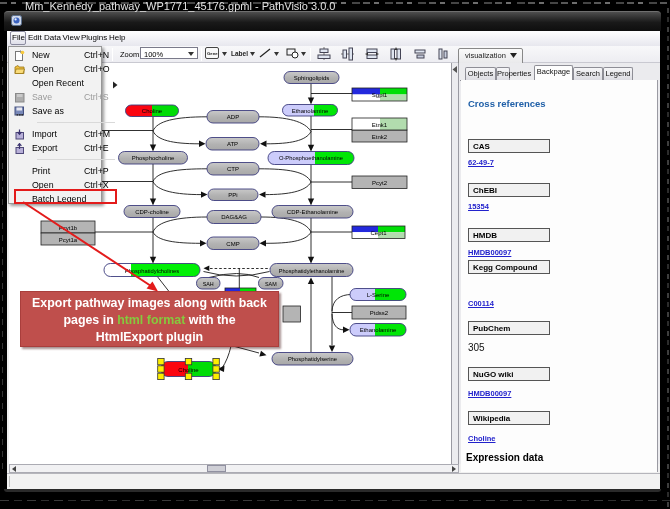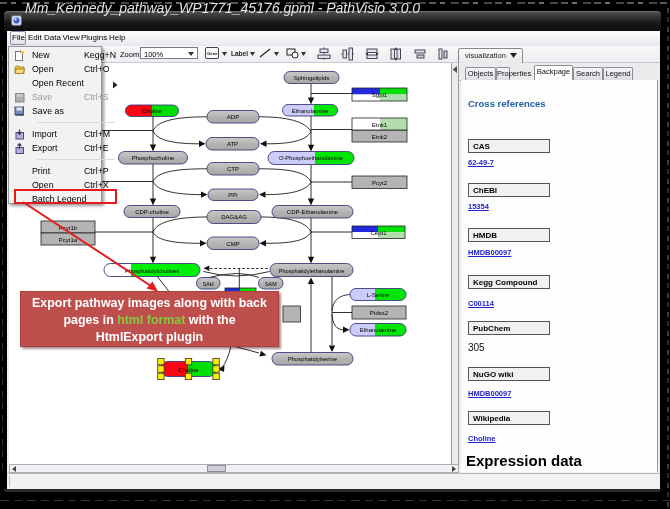--- a/index.html
+++ b/index.html
@@ -6,21 +6,21 @@
   *{box-sizing:border-box;}
   #stage{position:relative;width:670px;height:509px;background:#000;overflow:hidden;
     font-family:"Liberation Sans",sans-serif;}
   .abs{position:absolute;}
   
   #topdash{left:0;top:2px;width:670px;height:2px;
     background:repeating-linear-gradient(90deg,#585858 0 7px,#000 7px 11px,#6e6e6e 11px 16px,#000 16px 22px,#454545 22px 30px,#000 30px 33px);height:1.6px;}
   #titlebar{left:4px;top:11px;width:657px;height:20px;border-radius:4px 4px 0 0;
     background:linear-gradient(#4e4e4e 0%,#303030 30%,#191919 55%,#0e0e0e 100%);
     border-top:1px solid #6f6f6f;}
-  #titletext{left:25px;top:0;font-size:14px;color:#e2e2e2;letter-spacing:0px;font-style:italic;}
+  #titletext{left:25px;top:0;font-size:11px;color:#e2e2e2;letter-spacing:0px;}
   #winbody{left:7px;top:31px;width:653px;height:458px;background:#f0f0f0;}
   #menubar{left:7px;top:31px;width:653px;height:15px;
     background:linear-gradient(#ffffff,#e7e7ee);font-size:8px;color:#000;}
   .mitem{position:absolute;top:2px;}
   #filebox{left:2.5px;top:0px;width:16px;height:14px;border:1px solid #8c8ca0;border-radius:2px;
     background:linear-gradient(#fdfdfd,#e0e0ea);}
   #toolbar{left:7px;top:46px;width:653px;height:17px;
     background:linear-gradient(#f8f8fa,#ededf2);border-bottom:1px solid #c9c9d1;}
   .tsep{position:absolute;top:2px;width:1px;height:13px;background:#c2c2cc;border-right:1px solid #fff;}
   #canvas{left:9px;top:63px;width:442px;height:401px;background:#ffffff;}
@@ -173,29 +173,29 @@
     <div class="tab" style="left:144px;width:30px;">Legend</div>
     <div id="tabline"></div>
     <div id="pcontent">
       <div class="abs" style="left:7px;top:18px;font-size:9.5px;font-weight:bold;color:#2060a8;">Cross references</div>
       <div class="secbox" style="top:59px;">CAS</div>
       <div class="seclink" style="top:78px;">62-49-7</div>
       <div class="secbox" style="top:103px;">ChEBI</div>
       <div class="seclink" style="top:122px;">15354</div>
       <div class="secbox" style="top:148px;">HMDB</div>
       <div class="seclink" style="top:168px;">HMDB00097</div>
-      <div class="secbox" style="top:195px;">Kegg Compound</div>
+      <div class="secbox" style="top:180px;">Kegg Compound</div>
       <div class="seclink" style="top:219px;">C00114</div>
       <div class="secbox" style="top:241px;">PubChem</div>
       <div class="secplain" style="top:262px;">305</div>
       <div class="secbox" style="top:287px;">NuGO wiki</div>
       <div class="seclink" style="top:309px;">HMDB00097</div>
       <div class="secbox" style="top:331px;">Wikipedia</div>
       <div class="seclink" style="top:354px;">Choline</div>
-      <div class="abs" style="left:5px;top:372px;font-size:15px;font-weight:bold;color:#000;">Expression data</div>
+      <div class="abs" style="left:5px;top:372px;font-size:10px;font-weight:bold;color:#000;">Expression data</div>
     </div>
   </div>
 
   <div class="abs" id="hscroll">
     <svg class="abs" style="left:1px;top:1px" width="7" height="6">
         <path d="M5,0 L5,6 L1,3 Z" fill="#444"></path>
       </svg>
     <svg class="abs" style="right:1px;top:1px" width="7" height="6">
         <path d="M2,0 L2,6 L6,3 Z" fill="#444"></path>
       </svg>
@@ -402,21 +402,21 @@
 
   <div class="abs" id="annot">Export pathway images along with back<br>pages in <span class="grn">html format</span> with the<br>HtmlExport plugin</div>
 
   <div class="abs" id="filemenu">
     <svg class="fmicon" style="top:3px;">
         <rect x="1.5" y="1.5" width="7" height="9" fill="#fff" stroke="#777" stroke-width="1"></rect>
         <path d="M6.5,0.5 L9,3 L6.5,3 Z" fill="#ddd" stroke="#777" stroke-width="0.6"></path>
         <circle cx="8.5" cy="2.5" r="1.8" fill="#f7c93c"></circle>
       </svg>
     <div class="fm" style="top:3px;">New</div>
-      <div class="fs" style="top:3px;">Kegg+N</div>
+      <div class="fs" style="top:3px;">Ctrl+N</div>
     <svg class="fmicon" style="top:17px;">
         <path d="M1,3 L4,1.5 L5,3 L10,3 L10,9.5 L1,9.5 Z" fill="#f0c040" stroke="#9a7718" stroke-width="0.8"></path>
         <path d="M2,5 L10.5,5 L9,9.5 L1,9.5 Z" fill="#fadc7a" stroke="#9a7718" stroke-width="0.8"></path>
       </svg>
     <div class="fm" style="top:17px;">Open</div>
       <div class="fs" style="top:17px;">Ctrl+O</div>
     <div class="fm" style="top:31px;">Open Recent</div>
     <svg class="abs" style="left:103px;top:34px;" width="6" height="8">
         <path d="M1,0.5 L1,7.5 L5.5,4 Z" fill="#222"></path>
       </svg>

